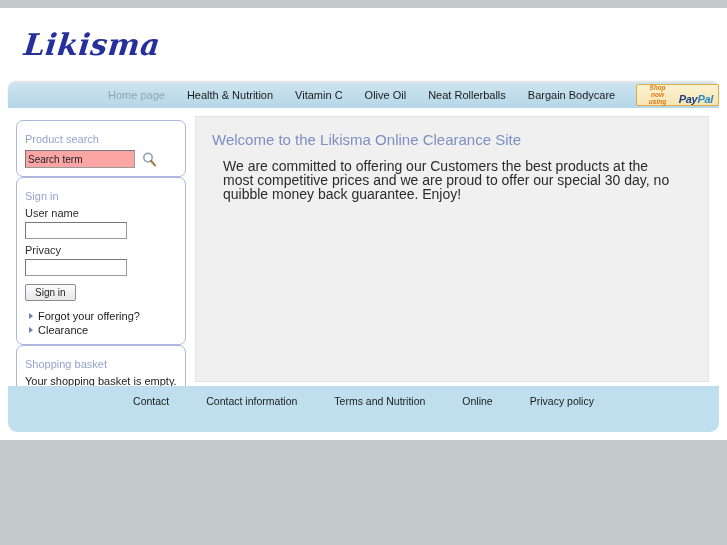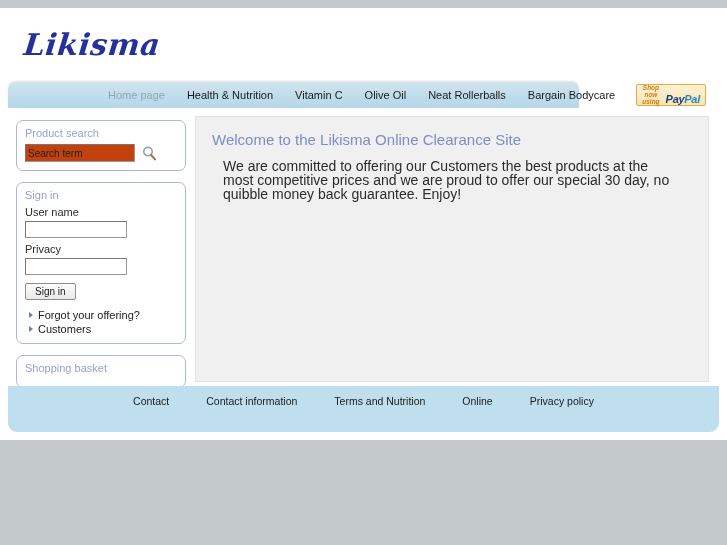--- a/index.html
+++ b/index.html
@@ -59,21 +59,21 @@
     color: #25309b;
     letter-spacing: 0.5px;
     transform: skewX(-6deg);
     white-space: nowrap;
   }
 
   
   #navbar {
     position: absolute;
     left: 8px; top: 82px;
-    width: 571px; height: 26px;
+    width: 711px; height: 26px;
     background: linear-gradient(to bottom, #cfe4ee 0%, #bfdceb 55%, #b6d7e8 100%);
     border-top-left-radius: 7px;
     border-top-right-radius: 7px;
     box-shadow: 0 -1px 2px rgba(0,0,0,0.12);
     display: flex;
     align-items: center;
   }
   #nav-items {
     display: flex;
     align-items: center;
@@ -134,43 +134,42 @@
   
   #sidebar {
     position: absolute;
     left: 8px; top: 12px;
     width: 170px;
   }
   .panel {
     border: 1px solid #aab8dd;
     border-radius: 7px;
     background: #ffffff;
-    margin-bottom: 11px;
-    padding: 6px 8px 8px 8px;
+    padding: 12px 8px 8px 8px;
     box-sizing: border-box;
   }
   .panel-title {
     font-size: 11px;
     color: #94a4cd;
     margin-bottom: 5px;
   }
   .search-row {
     display: flex;
     align-items: center;
   }
   #search-input {
     width: 104px;
     height: 14px;
     font-family: "Liberation Sans", sans-serif;
     font-size: 10px;
     color: #222;
     border: 1px solid #9a9a9a;
     border-top-color: #777;
     border-left-color: #777;
-    background: #c2410c;
+    background: #fca5a5;
     padding: 1px 2px;
     box-sizing: content-box;
     outline: none;
   }
   #search-icon {
     margin-left: 7px;
     width: 15px; height: 15px;
     position: relative;
     cursor: pointer;
   }
@@ -345,26 +344,27 @@
         <input class="text-input" type="text" value="" style="">
         <div class="field-label">Privacy</div>
         <input class="text-input" type="password" value="" style="">
         <button id="signin-button">Sign in</button>
         <div class="link-row">
           <span class="bullet-arrow"></span>
           <span class="link-text">Forgot your offering?</span>
         </div>
         <div class="link-row">
           <span class="bullet-arrow"></span>
-          <span class="link-text">Customers</span>
+          <span class="link-text">Clearance</span>
         </div>
       </div>
 
       <div class="panel">
         <div class="panel-title">Shopping basket</div>
+        <div class="basket-text">Your shopping basket is empty.</div>
       </div>
 
       <div id="contact-info-link">Contact information</div>
     </div>
 
     <div id="main-content">
       <h1 id="welcome-heading">Welcome to the Likisma Online Clearance Site</h1>
       <p id="welcome-paragraph">We are committed to offering our Customers the best products at the most competitive prices and we are proud to offer our special 30 day, no quibble money back guarantee. Enjoy!</p>
     </div>
 

